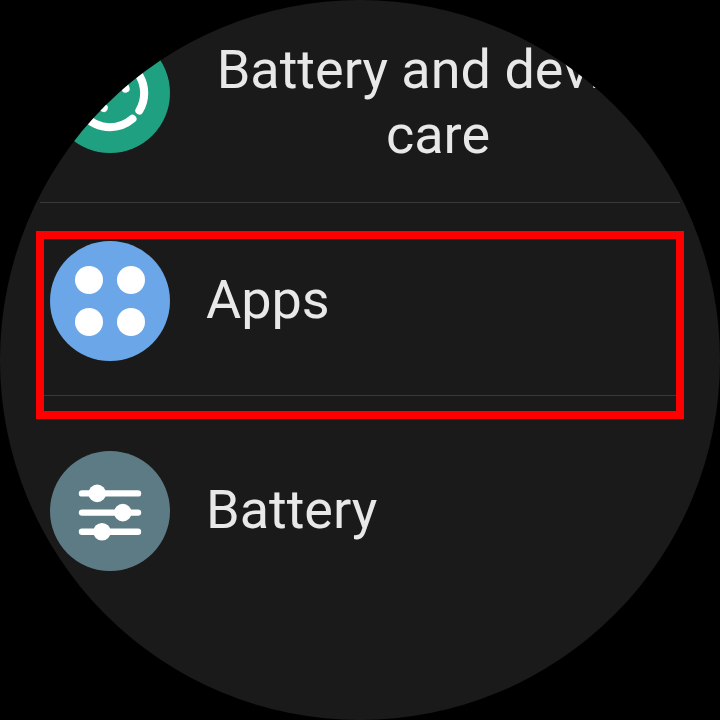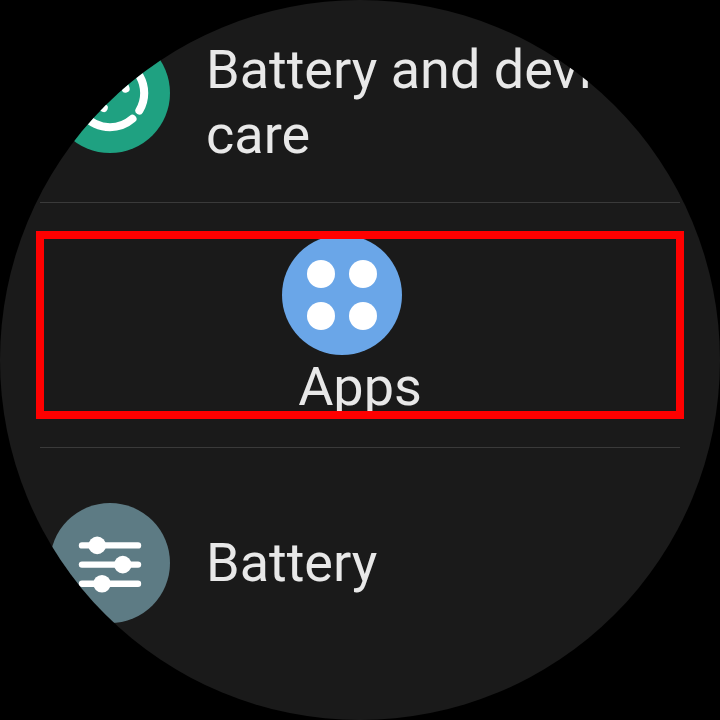--- a/index.html
+++ b/index.html
@@ -27,31 +27,31 @@
       top: 0;
       left: 0;
       width: 100%;
       height: 100%;
     }
     .list-item {
       display: flex;
       align-items: center;
       padding: 4px 50px;
       min-height: 180px;
+      text-align: center;
     }
     .item-battery {
       padding-top: 38px;
       padding-bottom: 26px;
       min-height: 190px;
     }
     .item-apps {
       min-height: 172px;
       padding-top: 20px;
       padding-bottom: 20px;
-      flex-direction: column;
     }
     .item-general {
       min-height: 180px;
       padding-top: 30px;
     }
     .divider {
       height: 1px;
       background: #3a3a3a;
       margin: 8px 40px 12px 40px;
     }

